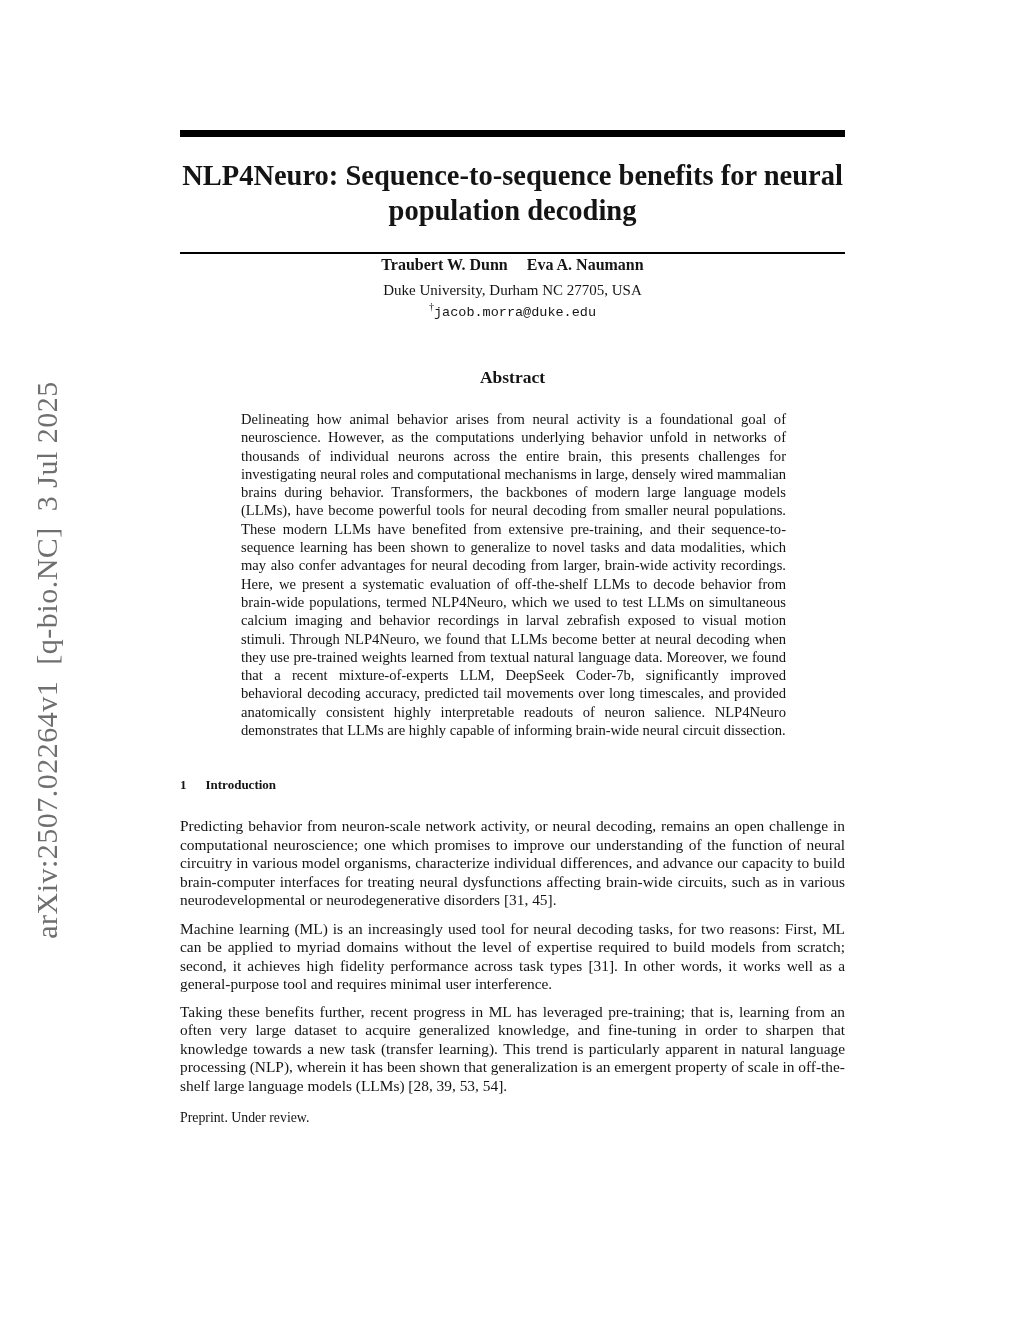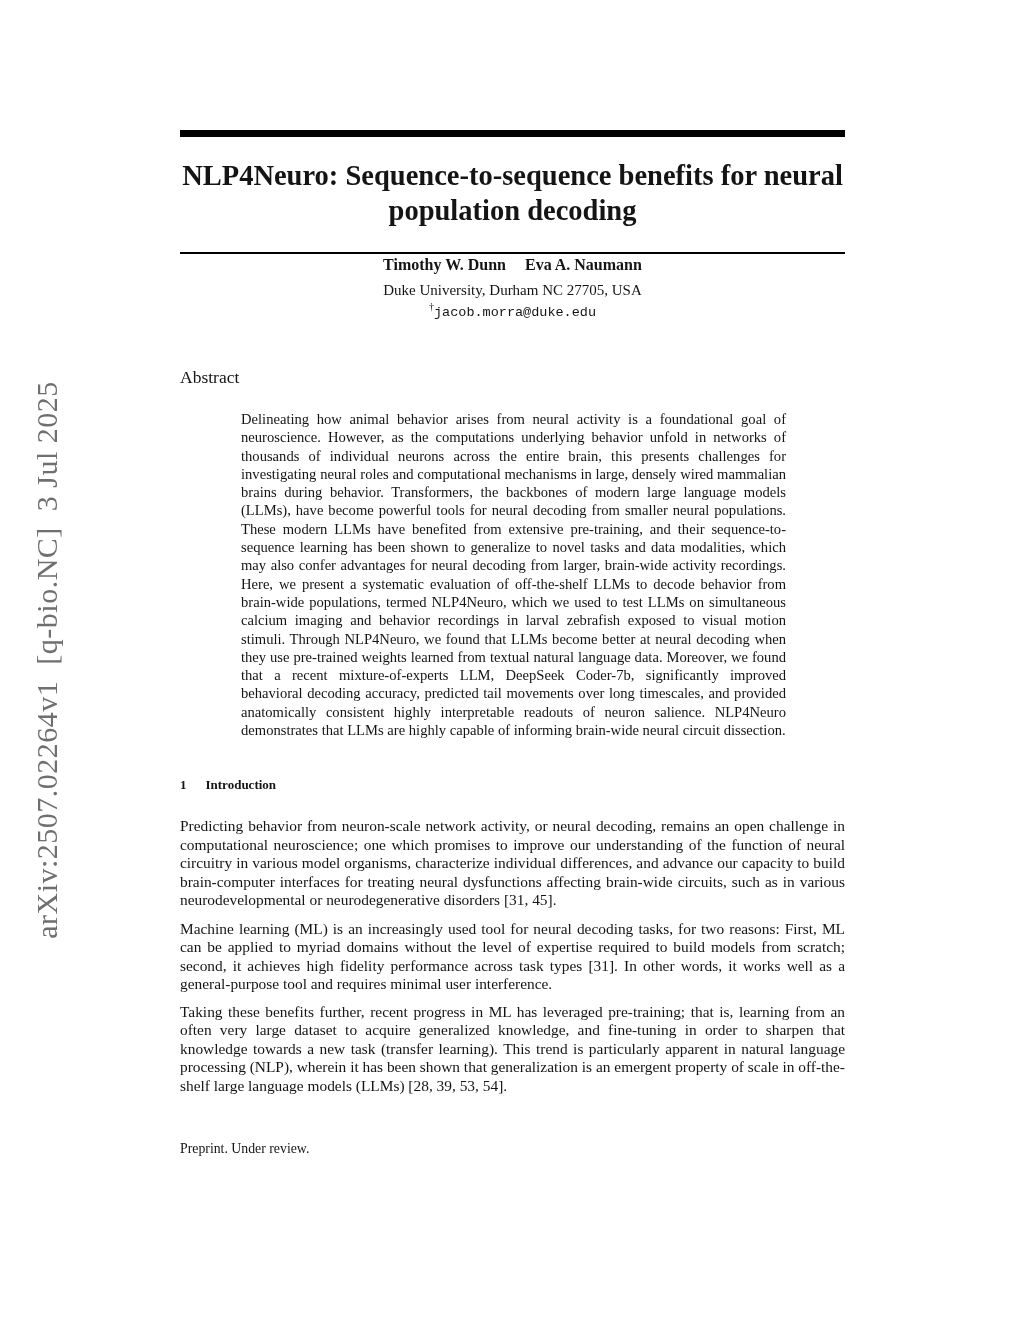--- a/index.html
+++ b/index.html
@@ -70,23 +70,24 @@
     line-height: 19px;
   }
   .email-line sup { font-size: 10px; vertical-align: super; line-height: 0; }
   .email-line .mono {
     font-family: "Liberation Mono", "DejaVu Sans Mono", monospace;
     font-size: 13.5px;
   }
 
   h2.abstract-heading {
     margin-top: 44px;
+    text-align: center;
     font-size: 17.5px;
     line-height: 22px;
-    font-weight: normal;
+    font-weight: bold;
   }
   p.abstract-body {
     margin-top: 22px;
     padding: 0 59px 0 61px;
     font-size: 14.6px;
     line-height: 18.3px;
     text-align: justify;
     text-justify: inter-word;
   }
 
@@ -102,21 +103,21 @@
     font-size: 15.4px;
     line-height: 18.5px;
     text-align: justify;
     text-justify: inter-word;
   }
   p.body-par.p1 { margin-top: 20px; }
   p.body-par.p2 { margin-top: 10px; }
   p.body-par.p3 { margin-top: 9px; }
 
   .footer-note {
-    margin-top: 45px;
+    margin-top: 14px;
     font-size: 13.8px;
     line-height: 17px;
   }
 </style>
 </head>
 <body>
 
 <div class="page">
 
   <div class="arxiv-sidebar">arXiv:2507.02264v1  [q-bio.NC]  3 Jul 2025</div>
@@ -126,21 +127,21 @@
     <div class="rule-thick"></div>
 
     <h1 class="title">
       <span class="tl">NLP4Neuro: Sequence-to-sequence benefits for neural</span>
       <span class="tl">population decoding</span>
     </h1>
 
     <div class="rule-thin"></div>
 
     <div class="authors-row">
-        <span class="author">Timothy W. Dunn</span>
+        <span class="author">Traubert W. Dunn</span>
         <span class="author">Eva A. Naumann</span>
       </div>
 
     <div class="affiliation">Duke University, Durham NC 27705, USA</div>
 
     <div class="email-line"><sup>†</sup><span class="mono">jacob.morra@duke.edu</span></div>
 
     <h2 class="abstract-heading">Abstract</h2>
 
     <p class="abstract-body">Delineating how animal behavior arises from neural activity is a foundational goal of neuroscience. However, as the computations underlying behavior unfold in networks of thousands of individual neurons across the entire brain, this presents challenges for investigating neural roles and computational mechanisms in large, densely wired mammalian brains during behavior. Transformers, the backbones of modern large language models (LLMs), have become powerful tools for neural decoding from smaller neural populations. These modern LLMs have benefited from extensive pre-training, and their sequence-to-sequence learning has been shown to generalize to novel tasks and data modalities, which may also confer advantages for neural decoding from larger, brain-wide activity recordings. Here, we present a systematic evaluation of off-the-shelf LLMs to decode behavior from brain-wide populations, termed NLP4Neuro, which we used to test LLMs on simultaneous calcium imaging and behavior recordings in larval zebrafish exposed to visual motion stimuli. Through NLP4Neuro, we found that LLMs become better at neural decoding when they use pre-trained weights learned from textual natural language data. Moreover, we found that a recent mixture-of-experts LLM, DeepSeek Coder-7b, significantly improved behavioral decoding accuracy, predicted tail movements over long timescales, and provided anatomically consistent highly interpretable readouts of neuron salience. NLP4Neuro demonstrates that LLMs are highly capable of informing brain-wide neural circuit dissection.</p>

